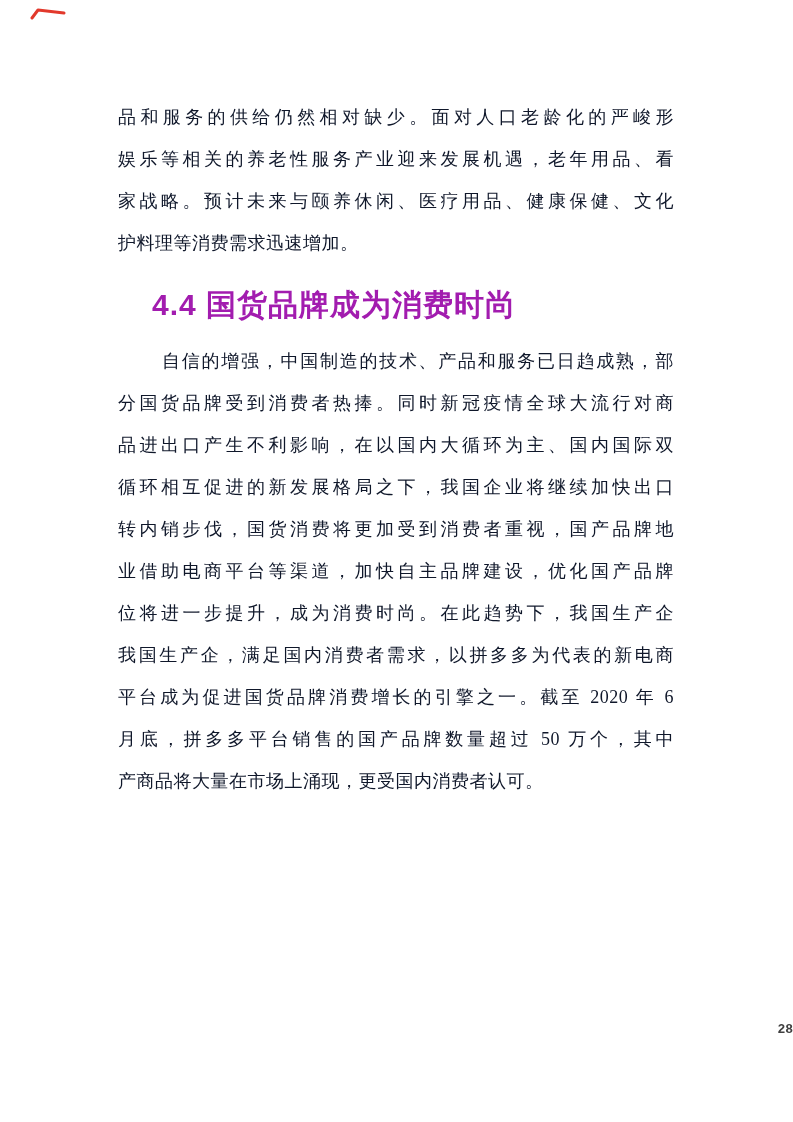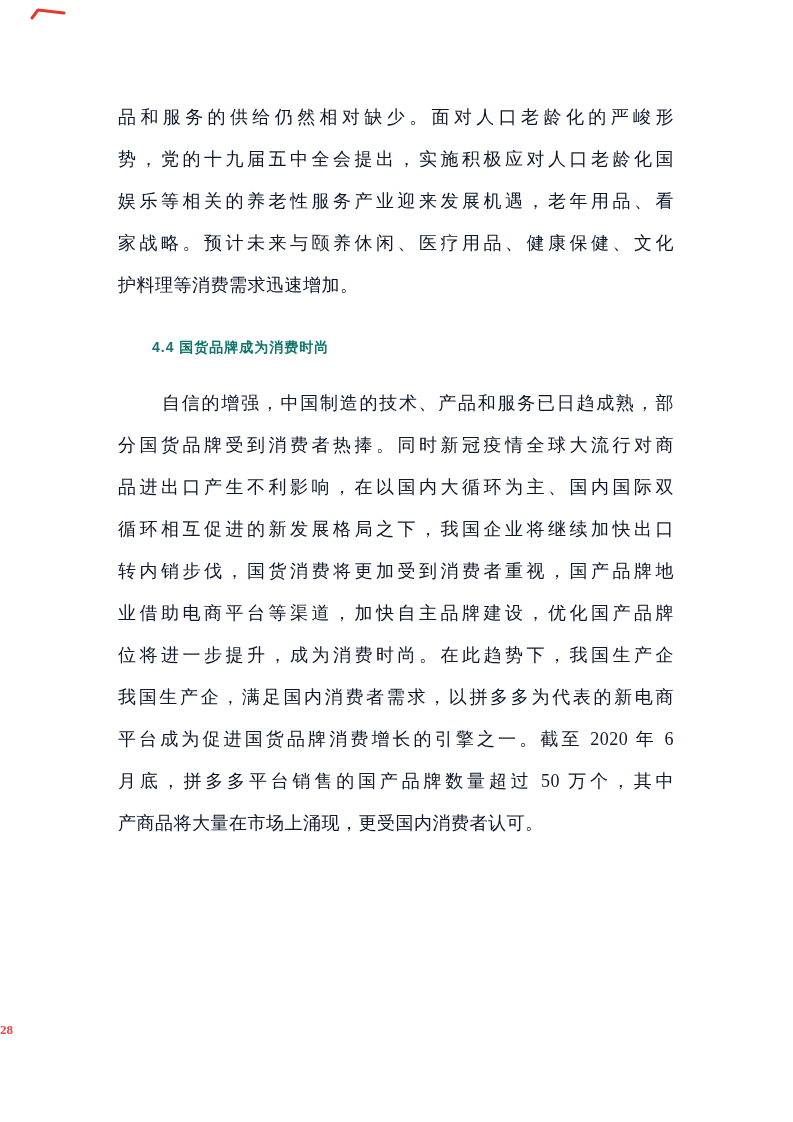--- a/index.html
+++ b/index.html
@@ -41,52 +41,51 @@
     text-align-last: justify;
   }
   .indent-first .tline:first-child {
     text-indent: 44px;
   }
   .heading {
     margin: 20px 0 14px 0;
     padding-left: 38px;
     font-family: "Liberation Sans", "DejaVu Sans", sans-serif;
     font-weight: bold;
-    font-size: 14px;
+    font-size: 30px;
     line-height: 42px;
     letter-spacing: 1px;
-    color: #0f766e;
+    color: #a21caf;
   }
   .page-number {
     position: absolute;
     top: 1022px;
     left: 0;
     width: 100%;
-    text-align: left;
-    font-family: Liberation Serif, serif;
+    text-align: right;
+    font-family: Liberation Mono, monospace;
     font-weight: bold;
     font-size: 13px;
     line-height: 16px;
-    color: #ef4444;
+    color: #404040;
   }
 </style>
 </head>
 <body>
 
 <div class="page">
 
   <svg class="red-mark" viewBox="0 0 36 14" xmlns="http://www.w3.org/2000/svg">
     <polyline points="2,11 8,3 34,6" fill="none" stroke="#e2392c" stroke-width="3" stroke-linecap="round" stroke-linejoin="round"></polyline>
   </svg>
 
   <div class="content">
 
     <div class="para">
         <div class="tline just">品和服务的供给仍然相对缺少。面对人口老龄化的严峻形</div>
-        <div class="tline just">势，党的十九届五中全会提出，实施积极应对人口老龄化国</div>
         <div class="tline just">娱乐等相关的养老性服务产业迎来发展机遇，老年用品、看</div>
         <div class="tline just">家战略。预计未来与颐养休闲、医疗用品、健康保健、文化</div>
         <div class="tline">护料理等消费需求迅速增加。</div>
       </div>
 
     <h2 class="heading">4.4 国货品牌成为消费时尚</h2>
 
     <div class="para indent-first">
         <div class="tline just">自信的增强，中国制造的技术、产品和服务已日趋成熟，部</div>
         <div class="tline just">分国货品牌受到消费者热捧。同时新冠疫情全球大流行对商</div>

